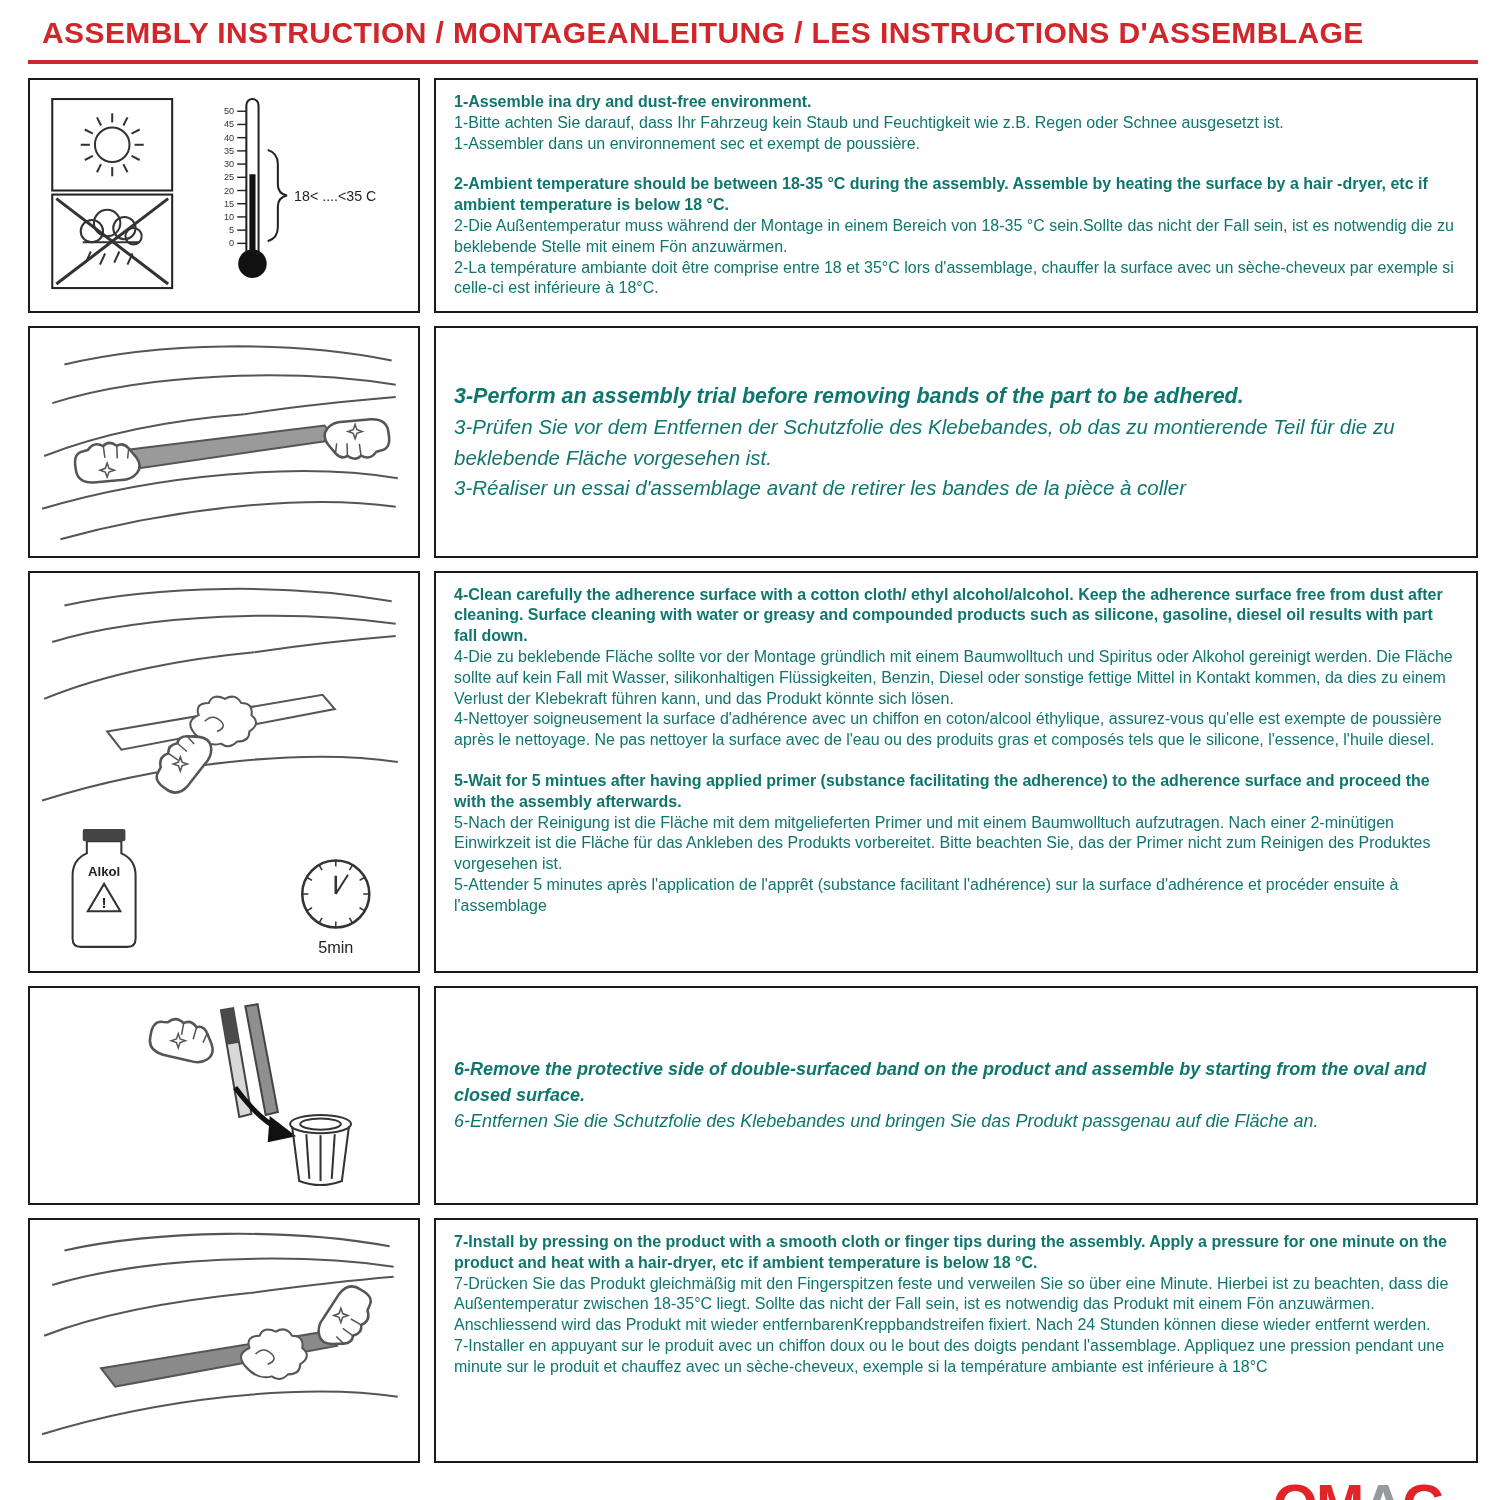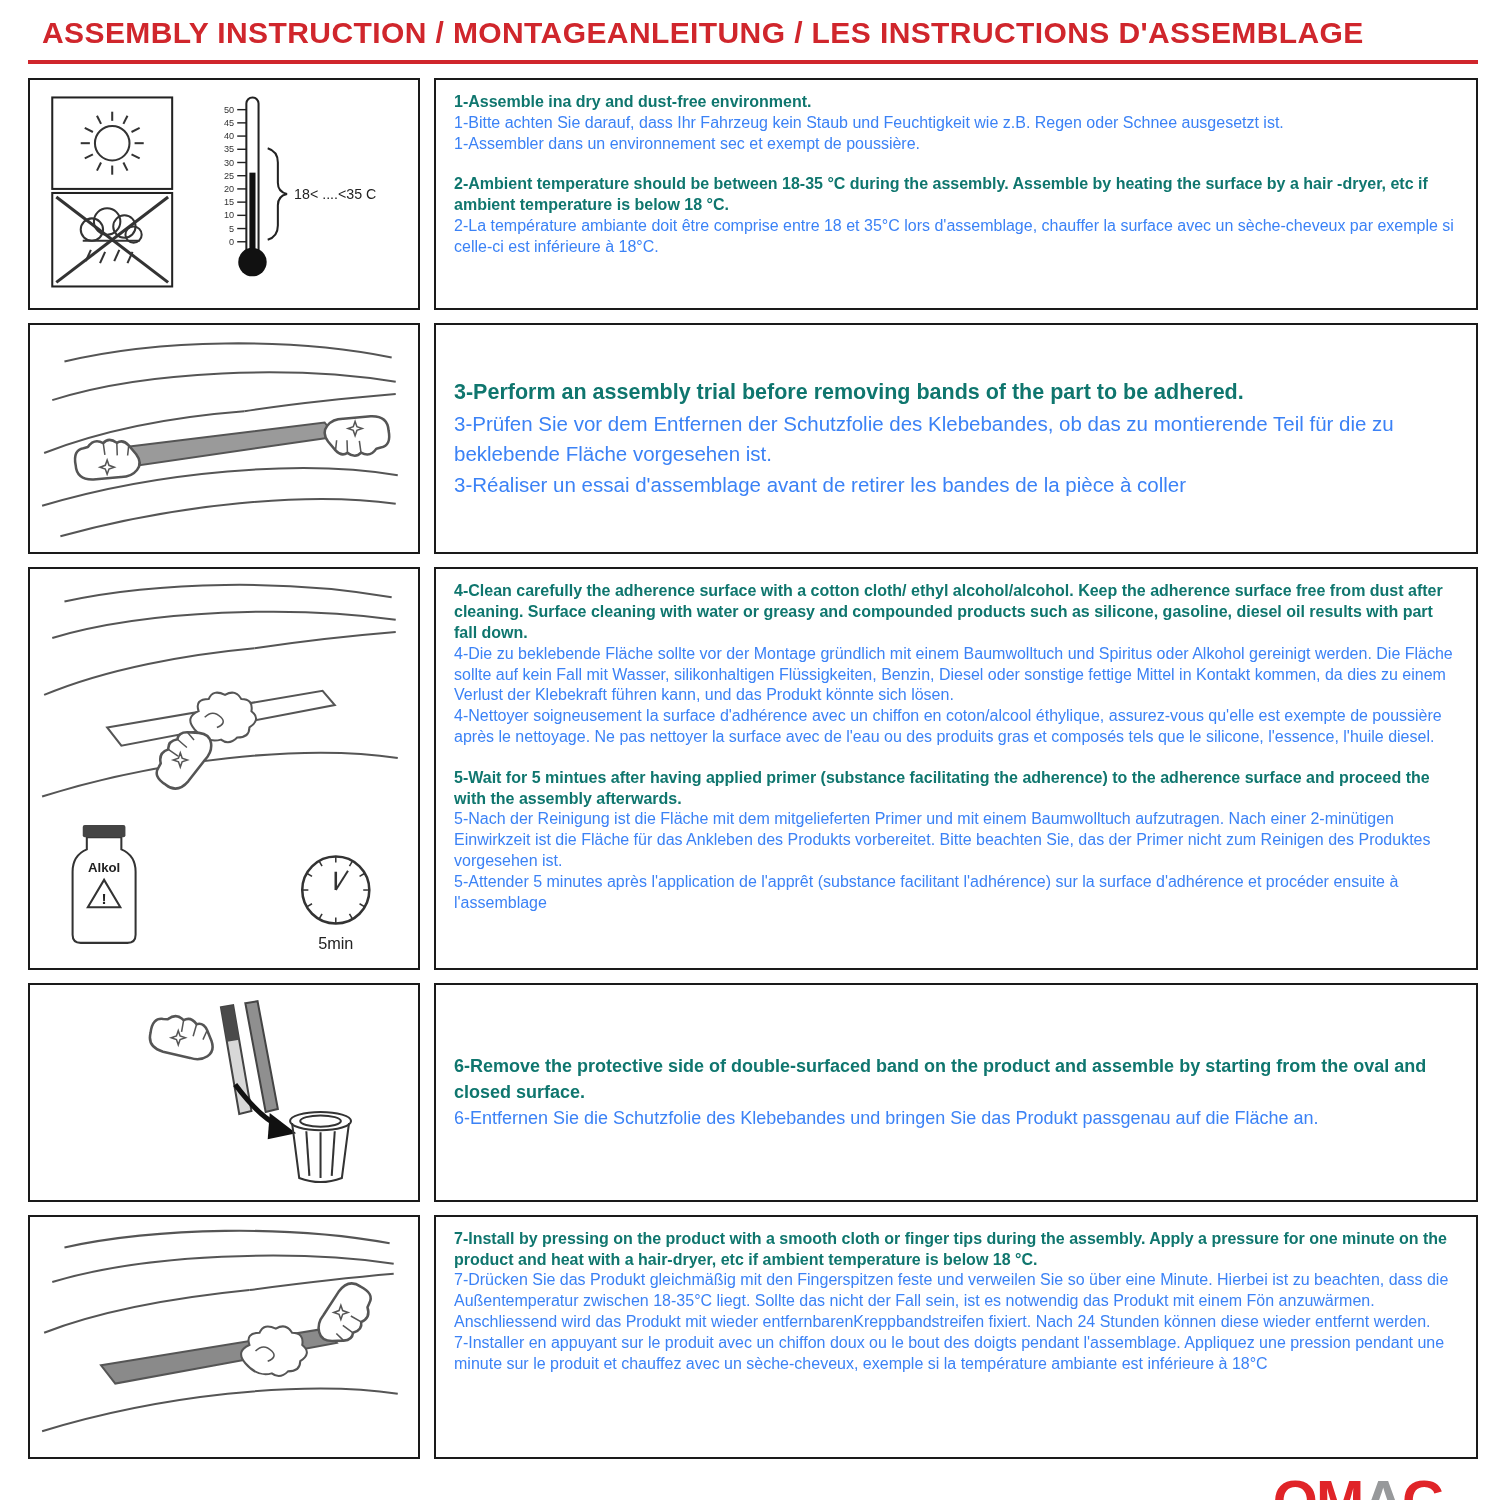--- a/index.html
+++ b/index.html
@@ -17,24 +17,24 @@
   .title-rule { height:4px; background:#d0262c; margin:10px 0 14px 0; }
   .row { display:flex; gap:14px; margin-bottom:13px; align-items:stretch; }
   .r1 { min-height:232px; } .r2 { min-height:228px; } .r3 { min-height:400px; }
   .r4 { min-height:212px; } .r5 { min-height:238px; }
   .illus-box {
     width:392px; flex:0 0 392px; border:2px solid #1a1a1a; background:#fff;
     display:flex; align-items:center; padding:6px;
   }
   .illus-box svg { width:100%; height:100%; }
   .text-box { flex:1; border:2px solid #1a1a1a; padding:12px 18px; background:#fff; }
-  .text-box p { font-size:16px; line-height:1.3; color:#3b82f6; }
+  .text-box p { font-size:16px; line-height:1.3; color:#0f766e; }
   .text-box p.b { font-weight:bold; color:#0f766e; }
   .text-box p.gap { margin-top:20px; }
-  .text-box.center { display:flex; flex-direction:column; justify-content:center; }
+  .text-box.center { display:flex; flex-direction:column; justify-content:center;font-style:italic; }
   .text-box.big p { font-size:20.5px; line-height:1.5; }
   .text-box.big p.b { font-size:21.5px; }
   .text-box.mid p { font-size:18px; line-height:1.45; }
   .footer {
     display:flex; justify-content:flex-end; align-items:flex-end;
     padding:0 36px 8px 0; margin-top:2px;
   }
   .logo { font-size:58px; font-weight:800; letter-spacing:-2px; line-height:1; }
   .logo .lr { color:#e02428; }
   .logo .lg { color:#97999b; }
@@ -126,20 +126,21 @@
           <path d="M228,60 q10,3 10,14 l0,20 q0,9 9,11 q-9,2 -9,11 l0,20 q0,11 -10,14" fill="none" stroke="#222" stroke-width="2"></path>
           <text x="254" y="110" font-size="14" fill="#222">18&lt; ....&lt;35 C</text>
         </g>
       </svg>
     </div>
     <div class="text-box">
       <p class="b">1-Assemble ina dry and dust-free environment.</p>
       <p>1-Bitte achten Sie darauf, dass Ihr Fahrzeug kein Staub und Feuchtigkeit wie z.B. Regen oder Schnee ausgesetzt ist.</p>
       <p>1-Assembler dans un environnement sec et exempt de poussière.</p>
       <p class="b gap">2-Ambient temperature should be between 18-35 °C  during the assembly. Assemble by heating the surface by a hair -dryer, etc if ambient temperature is below 18 °C.</p>
+      <p>2-Die Außentemperatur muss während der Montage in einem Bereich von 18-35 °C  sein.Sollte das nicht der Fall sein, ist es notwendig die zu beklebende Stelle mit einem Fön anzuwärmen.</p>
       <p>2-La température ambiante doit être comprise entre 18 et 35°C lors d'assemblage, chauffer la surface avec un sèche-cheveux par exemple si celle-ci est inférieure à 18°C.</p>
     </div>
   </div>
 
   <div class="row r2">
     <div class="illus-box">
       <svg viewBox="0 0 370 212" preserveAspectRatio="xMidYMid meet">
         <g fill="none" stroke="#555" stroke-width="2">
           <path d="M28,30 C120,8 250,6 350,26"></path>
           <path d="M16,68 C110,38 255,34 354,50"></path>

